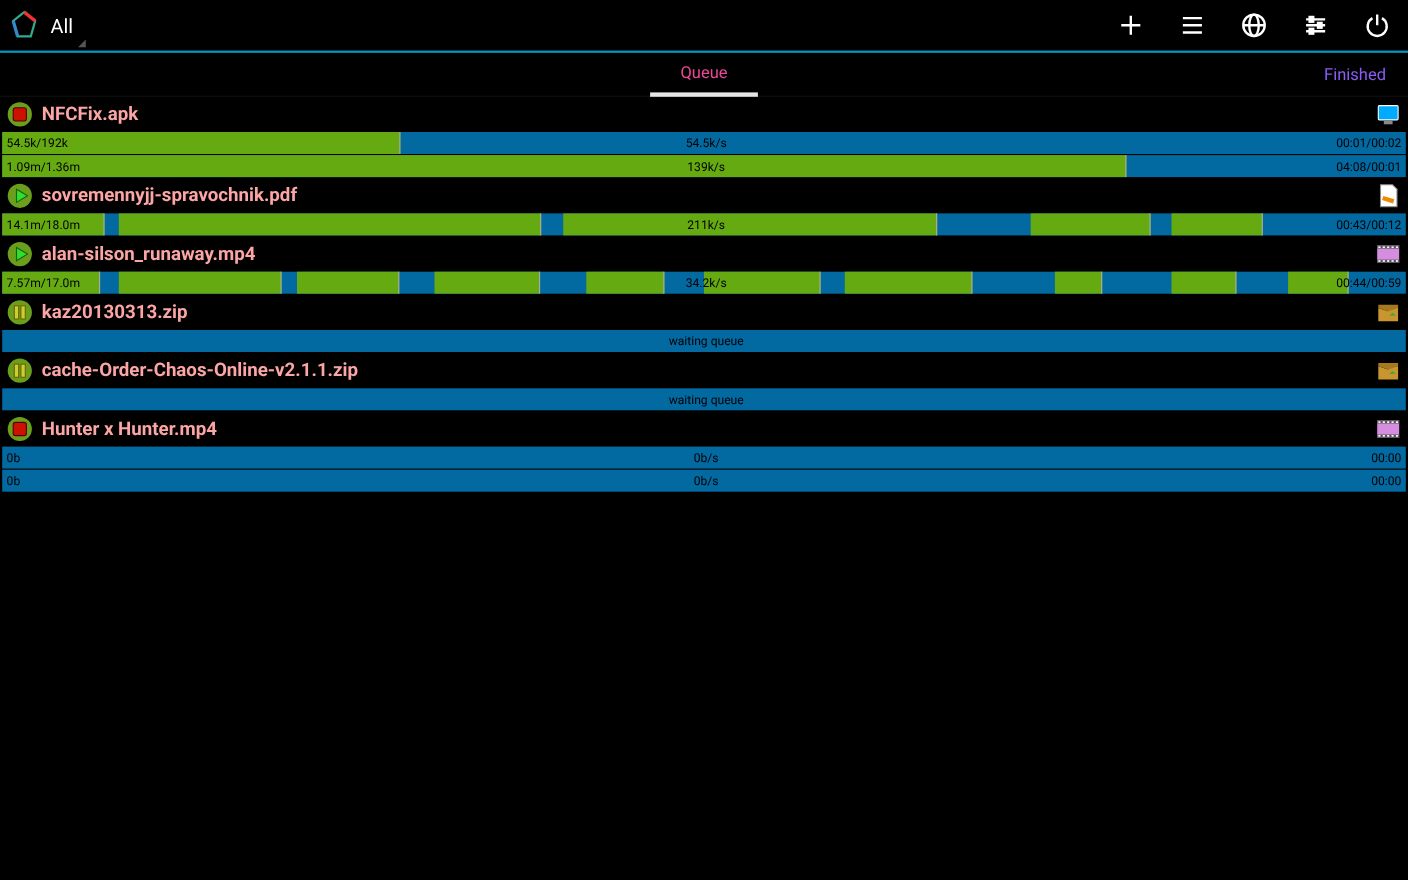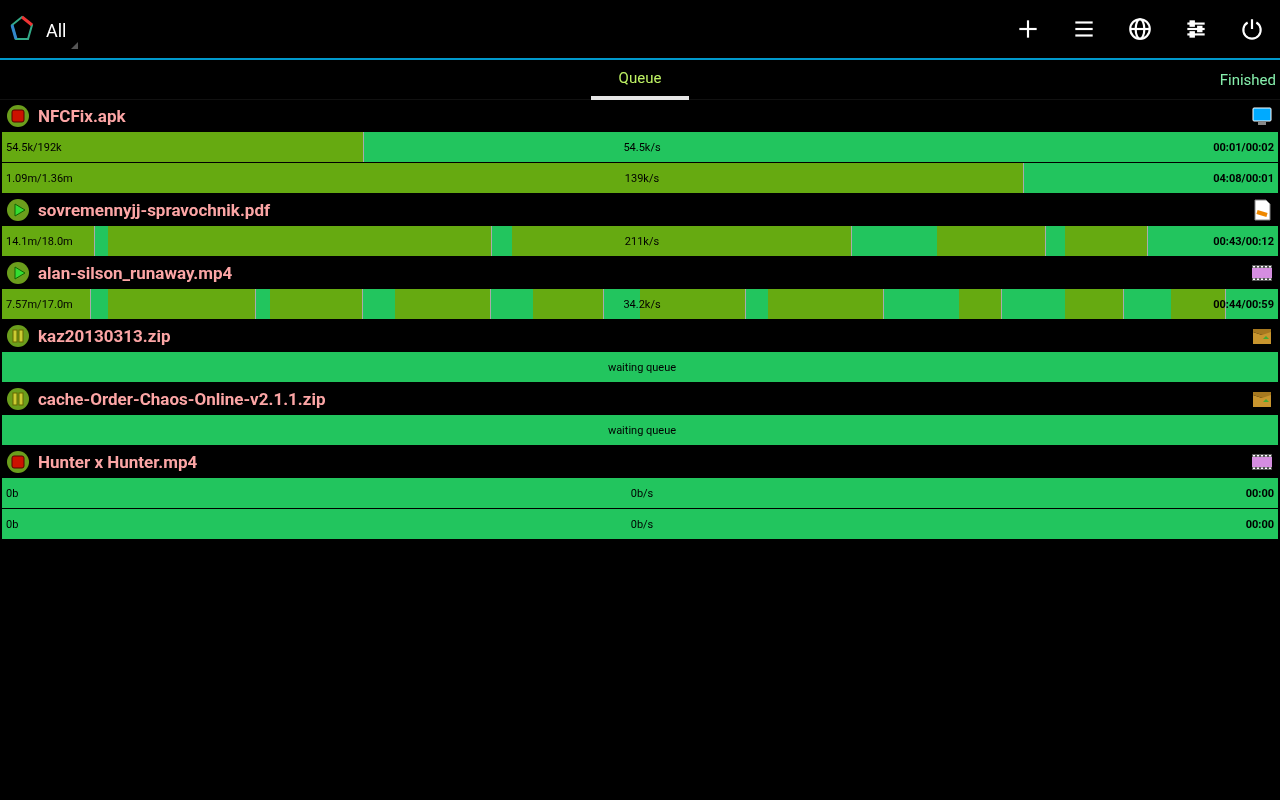--- a/index.html
+++ b/index.html
@@ -1,46 +1,46 @@
 <!DOCTYPE html>
 <html><head>
 <meta charset="utf-8">
 <style>
 * { margin:0; padding:0; box-sizing:border-box; }
 body { background:#000; font-family:"Roboto","Helvetica Neue",Arial,sans-serif; width:1280px; height:800px; overflow:hidden; color:#fff; }
 
 
-.actionbar { height:60px; display:flex; align-items:center; border-bottom:2px solid #0099cc; }
+.actionbar { height:48px; display:flex; align-items:center; border-bottom:2px solid #0099cc; }
 .app-icon { width:32px; height:32px; margin-left:6px; }
 .spinner { display:flex; align-items:flex-end; height:48px; padding:0 8px; cursor:pointer; }
 .spinner .label { font-size:18px; color:#fff; padding-bottom:12px; }
 .spinner .tri { width:0; height:0; border-left:7px solid transparent; border-right:0 solid transparent; border-bottom:7px solid #555; margin:0 0 4px 4px; }
 .ab-spacer { flex:1; }
 .ab-btn { width:56px; height:48px; display:flex; align-items:center; justify-content:center; cursor:pointer; }
 .ab-btn svg { width:26px; height:26px; stroke:#fff; fill:none; stroke-width:2; }
 
 
 .tabs { height:40px; display:flex; align-items:center; justify-content:center; position:relative; border-bottom:1px solid #111; }
-.tab { font-size:15px; color:#bef264; padding:0 28px; height:40px; display:flex; align-items:center; cursor:pointer; }
+.tab { font-size:15px; color:#ec4899; padding:0 28px; height:40px; display:flex; align-items:center; cursor:pointer; }
 .tab.active { border-bottom:4px solid #e6e6e6; }
-.tab.right { position:absolute; right:0; color:#86efac; padding:0 4px 0 18px; }
+.tab.right { position:absolute; right:16px; color:#8b5cf6; padding:0 4px 0 18px; }
 
 
 .item { border-bottom:1px solid #000; }
 .item-head { display:flex; align-items:center; height:32px; padding-left:6px; }
 .ctrl { width:24px; height:24px; margin-right:8px; display:flex; align-items:center; justify-content:center; }
 .filename { font-size:17px; font-weight:bold; flex:1; color:#fca5a5; text-shadow:0 0 2px #000; }
 .ftype { width:24px; height:24px; margin-right:6px; }
-.bar { height:30px; background:#22c55e; position:relative; margin:0 2px; display:flex; align-items:center; font-size:11px; color:#000; }
+.bar { height:20px; background:#0369a1; position:relative; margin:0 2px; display:flex; align-items:center; font-size:11px; color:#000; }
 .bar .seg { position:absolute; top:0; height:100%; background:#6b9e1c; border-right:1px solid #aaa; }
 .bar .seg.g { background:#66aa11; }
 .bar .txt { position:relative; z-index:2; }
 .bar .left { padding-left:4px; }
 .bar .center { position:absolute; left:4px; right:0; text-align:center; }
-.bar .right { margin-left:auto; padding-right:4px;font-weight:bold; }
+.bar .right { margin-left:auto; padding-right:4px; }
 </style>
 </head>
 <body>
 
 <div class="actionbar">
   <span class="app-icon">
     <svg viewBox="0 0 32 32">
         <path d="M16 4 L26 12 L22 26 L10 26 L6 12 Z" fill="none" stroke="#3a8" stroke-width="2"></path>
         <path d="M16 4 L26 12" stroke="#e33" stroke-width="3"></path>
         <path d="M6 12 L10 26" stroke="#38c" stroke-width="3"></path>

